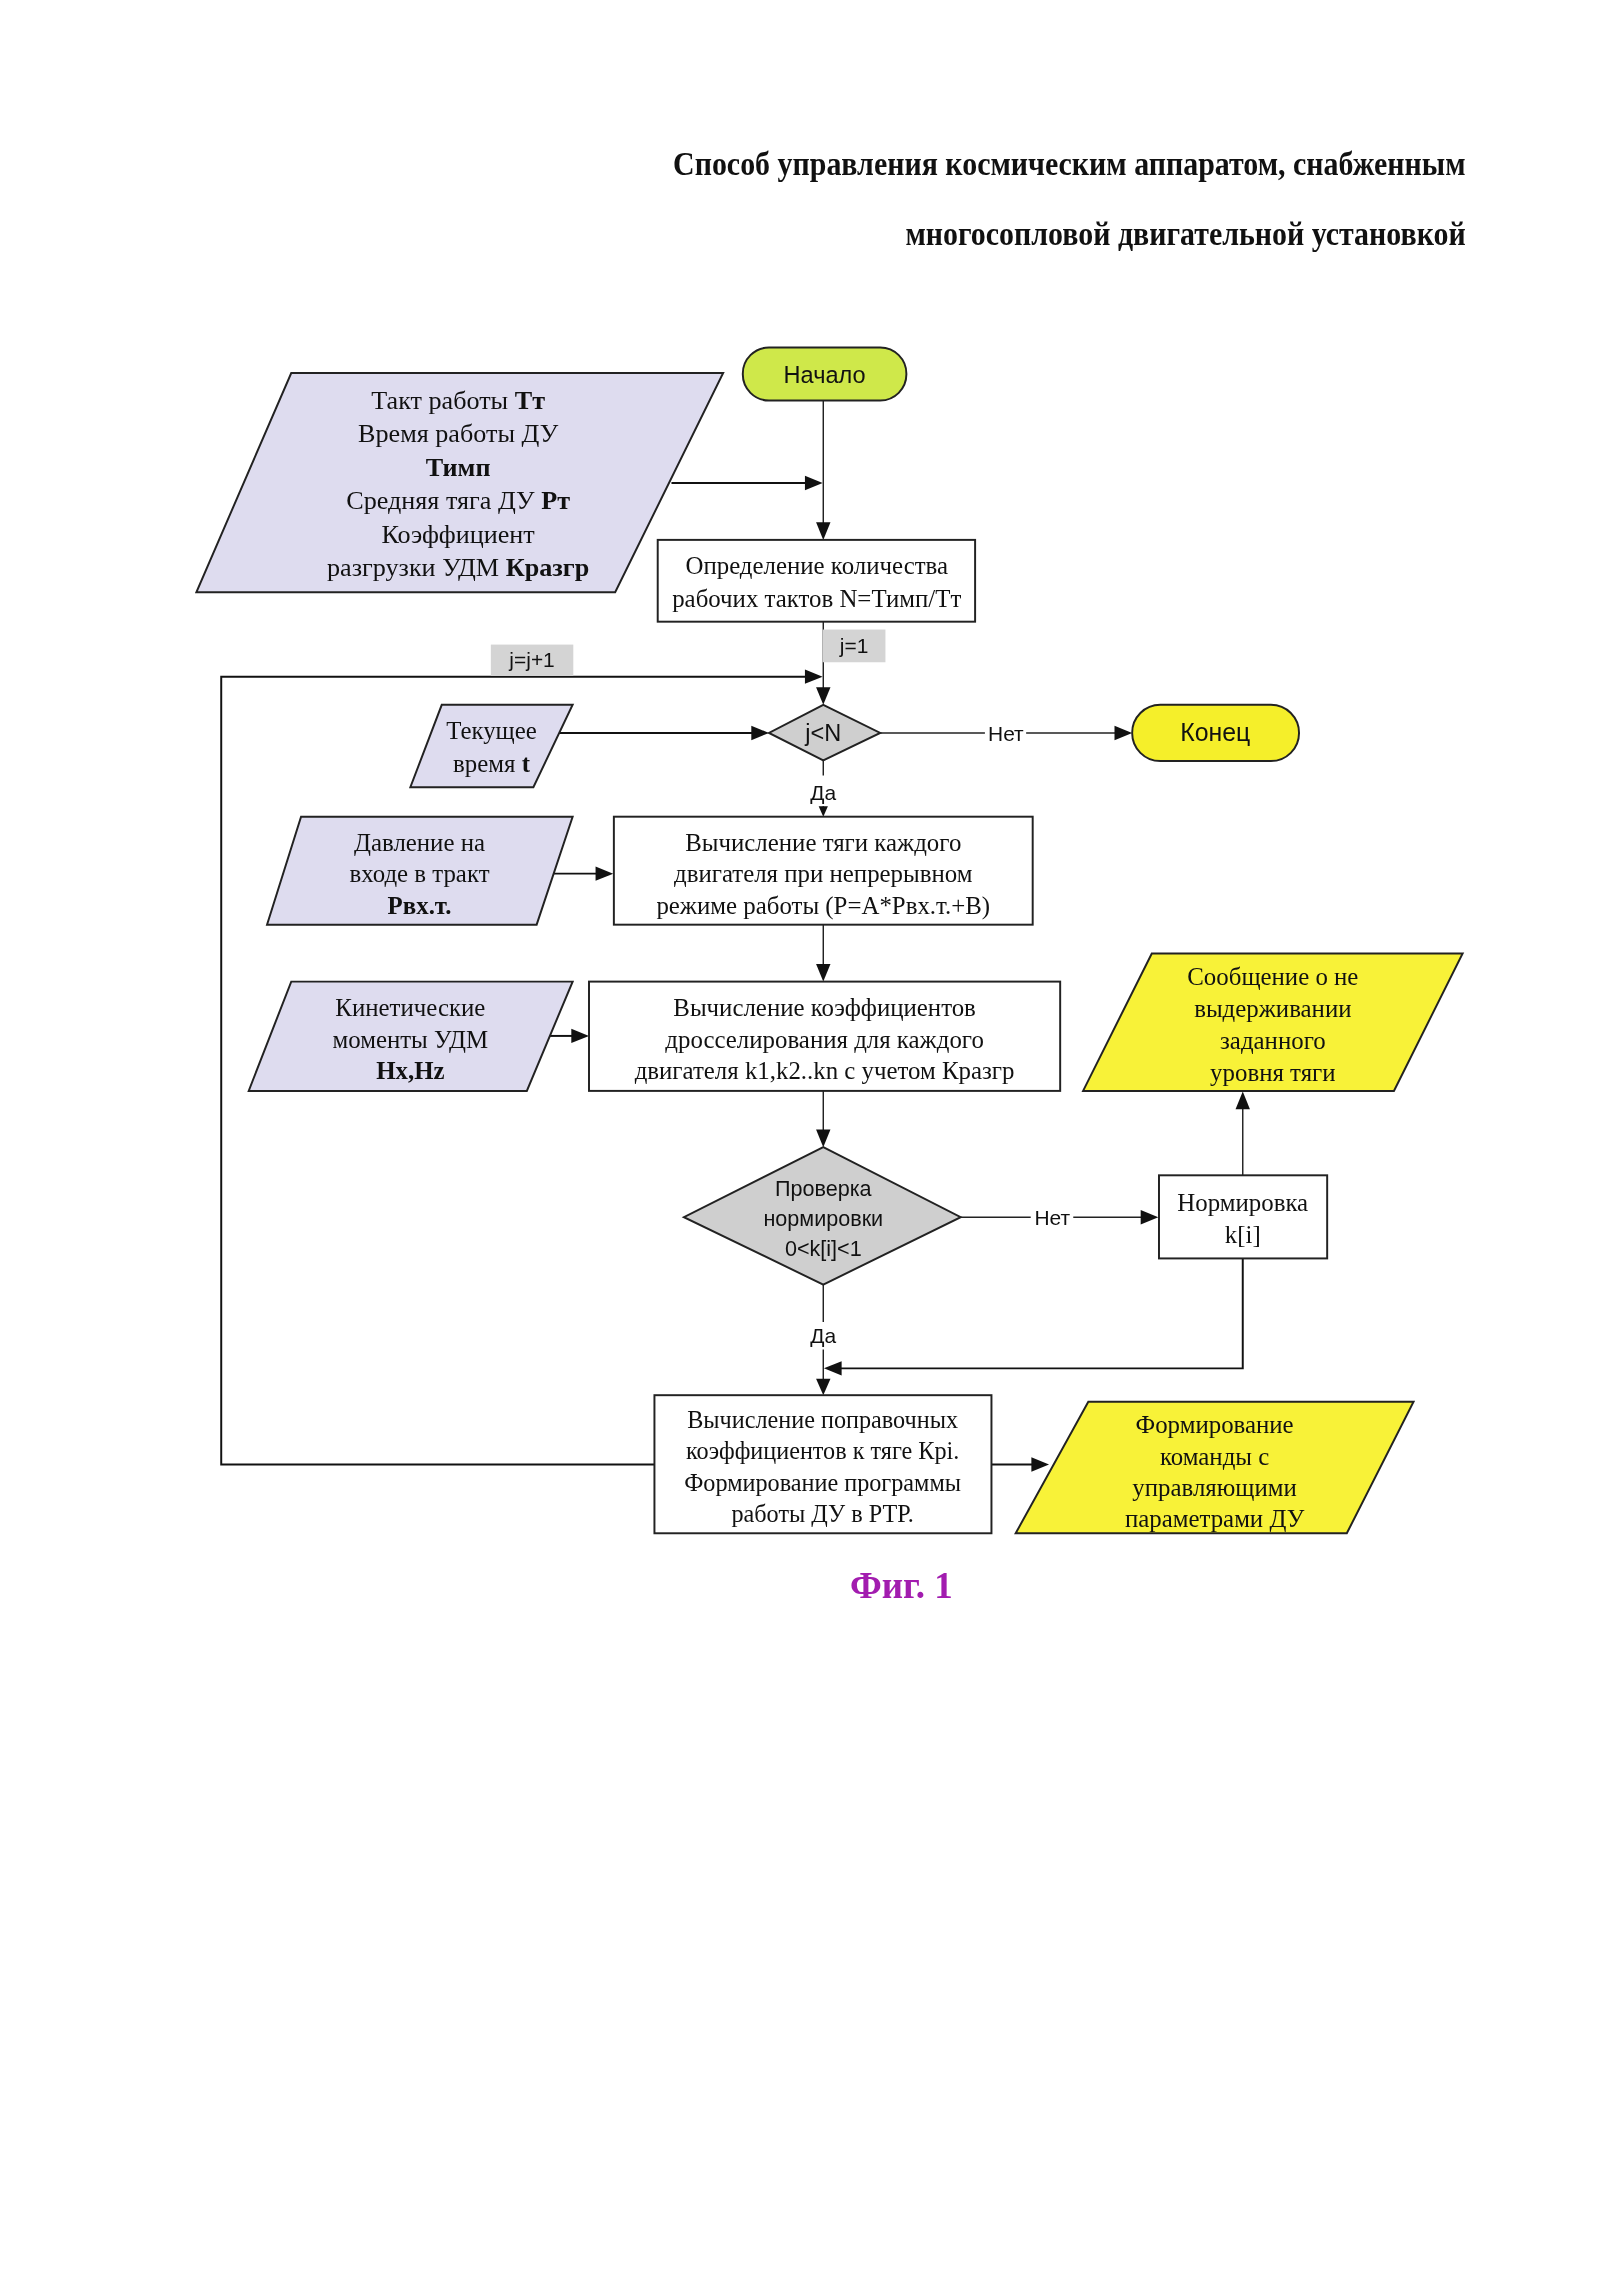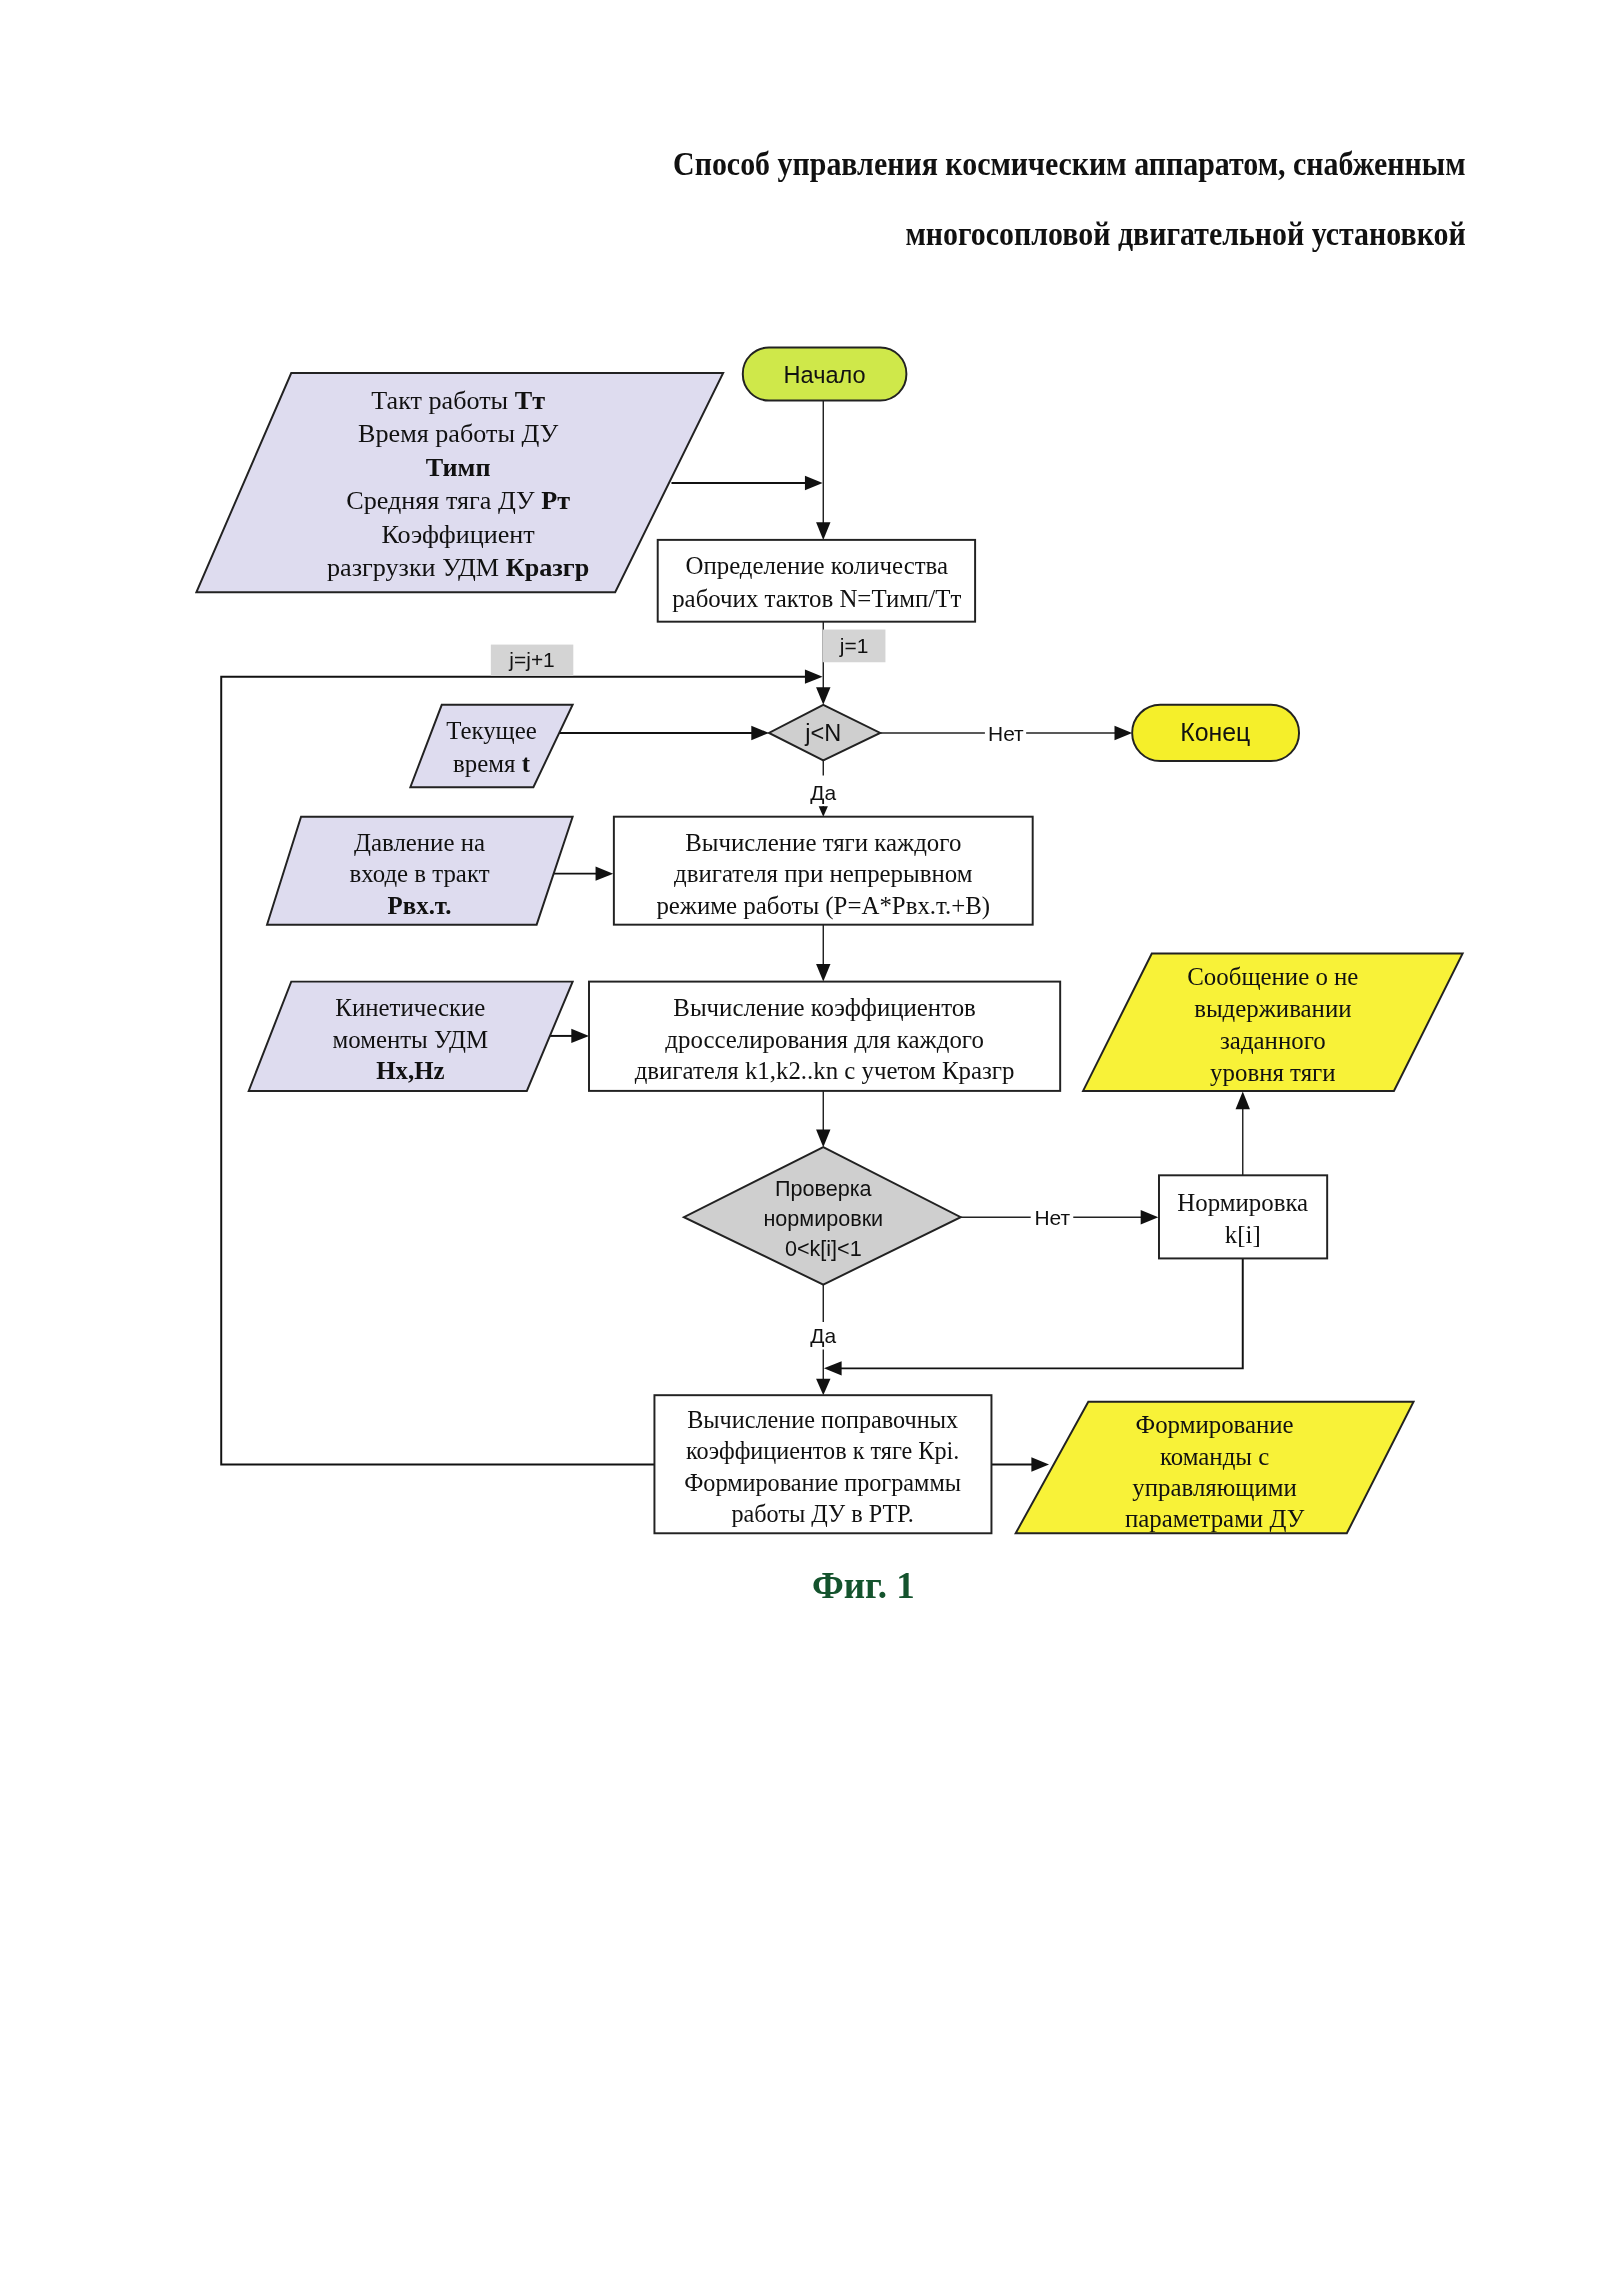--- a/index.html
+++ b/index.html
@@ -6,22 +6,22 @@
   body { width: 1623px; height: 2295px; position: relative; overflow: hidden; }
   #canvas { position: absolute; left: 0; top: 0; width: 1623px; height: 2295px; }
   .title {
     position: absolute; right: 157px; font-family: "Liberation Serif", serif;
     font-weight: bold; font-size: 34px; color: #111; white-space: nowrap;
     transform: scaleX(0.88); transform-origin: right center;
   }
   #title1 { top: 145px; }
   #title2 { top: 215px; }
   .caption {
-    position: absolute; left: 812px; top: 1564px; font-family: "Liberation Serif", serif;
-    font-weight: bold; font-size: 37px; color: #14532d;
+    position: absolute; left: 850px; top: 1564px; font-family: "Liberation Serif", serif;
+    font-weight: bold; font-size: 37px; color: #a21caf;
   }
   .serif-txt { font-family: "Liberation Serif", serif; fill: #111; }
   .sans-txt { font-family: "Liberation Sans", sans-serif; fill: #111; }
   .shape-stroke { stroke: #222; stroke-width: 3; }
   .line { stroke: #111; stroke-width: 3; fill: none; }
   .thin { stroke: #222; stroke-width: 2.2; fill: none; }
 </style>
 </head>
 <body>
 

